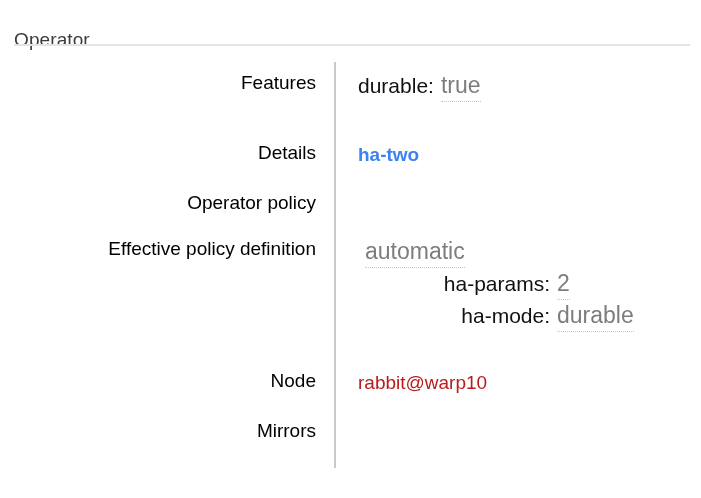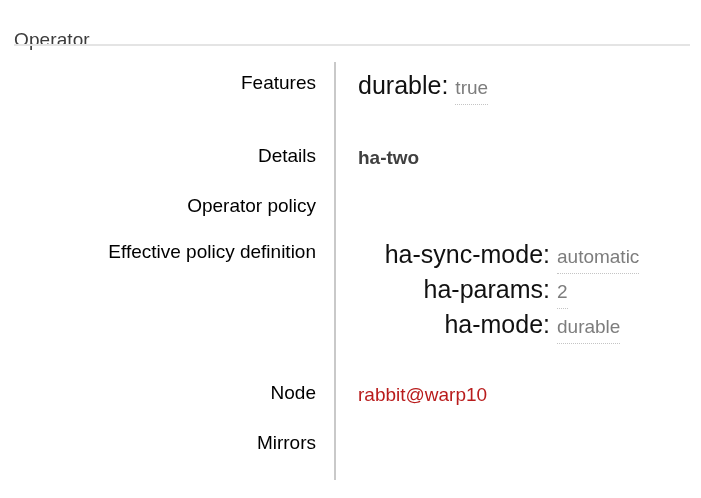--- a/index.html
+++ b/index.html
@@ -92,49 +92,49 @@
   .kv-item {
     display: flex;
     align-items: baseline;
     line-height: 30px;
   }
   .kv-key {
     flex: 0 0 auto;
     min-width: 0;
     text-align: right;
     color: #111111;
-    font-size: 25px;
+    font-size: 21px;
     white-space: nowrap;
   }
   
   .kv-list.aligned .kv-item { justify-content: flex-start; }
   .kv-list.aligned .kv-key {
     width: 192px;
     flex: 0 0 192px;
   }
   .kv-val {
     flex: 0 0 auto;
     margin-left: 7px;
     color: #7d7d7d;
-    font-size: 19px;
+    font-size: 23px;
     white-space: nowrap;
     border-bottom: 1px dotted #c4c4c4;
     padding-bottom: 1px;
   }
 
   
   .value-plain {
     color: #b91c1c;
     font-size: 19px;
     line-height: 30px;
     white-space: nowrap;
   }
   
   .value-strong {
-    color: #404040;
+    color: #3b82f6;
     font-size: 19px;
     font-weight: bold;
     line-height: 30px;
     white-space: nowrap;
     text-align: center;
   }
   .value-empty {
     display: block;
     height: 26px;
   }
@@ -172,21 +172,20 @@
     <div class="detail-value">
       <span class="value-empty"></span>
     </div>
   </div>
 
   <div class="details-row row-effective">
     <div class="detail-label">Effective policy definition</div>
     <div class="detail-value">
       <div class="kv-list aligned">
         <div class="kv-item">
-          <span class="kv-key">ha-sync-mode:</span>
           <span class="kv-val">automatic</span>
         </div>
         <div class="kv-item">
           <span class="kv-key">ha-params:</span>
           <span class="kv-val">2</span>
         </div>
         <div class="kv-item">
           <span class="kv-key">ha-mode:</span>
           <span class="kv-val">durable</span>
         </div>

